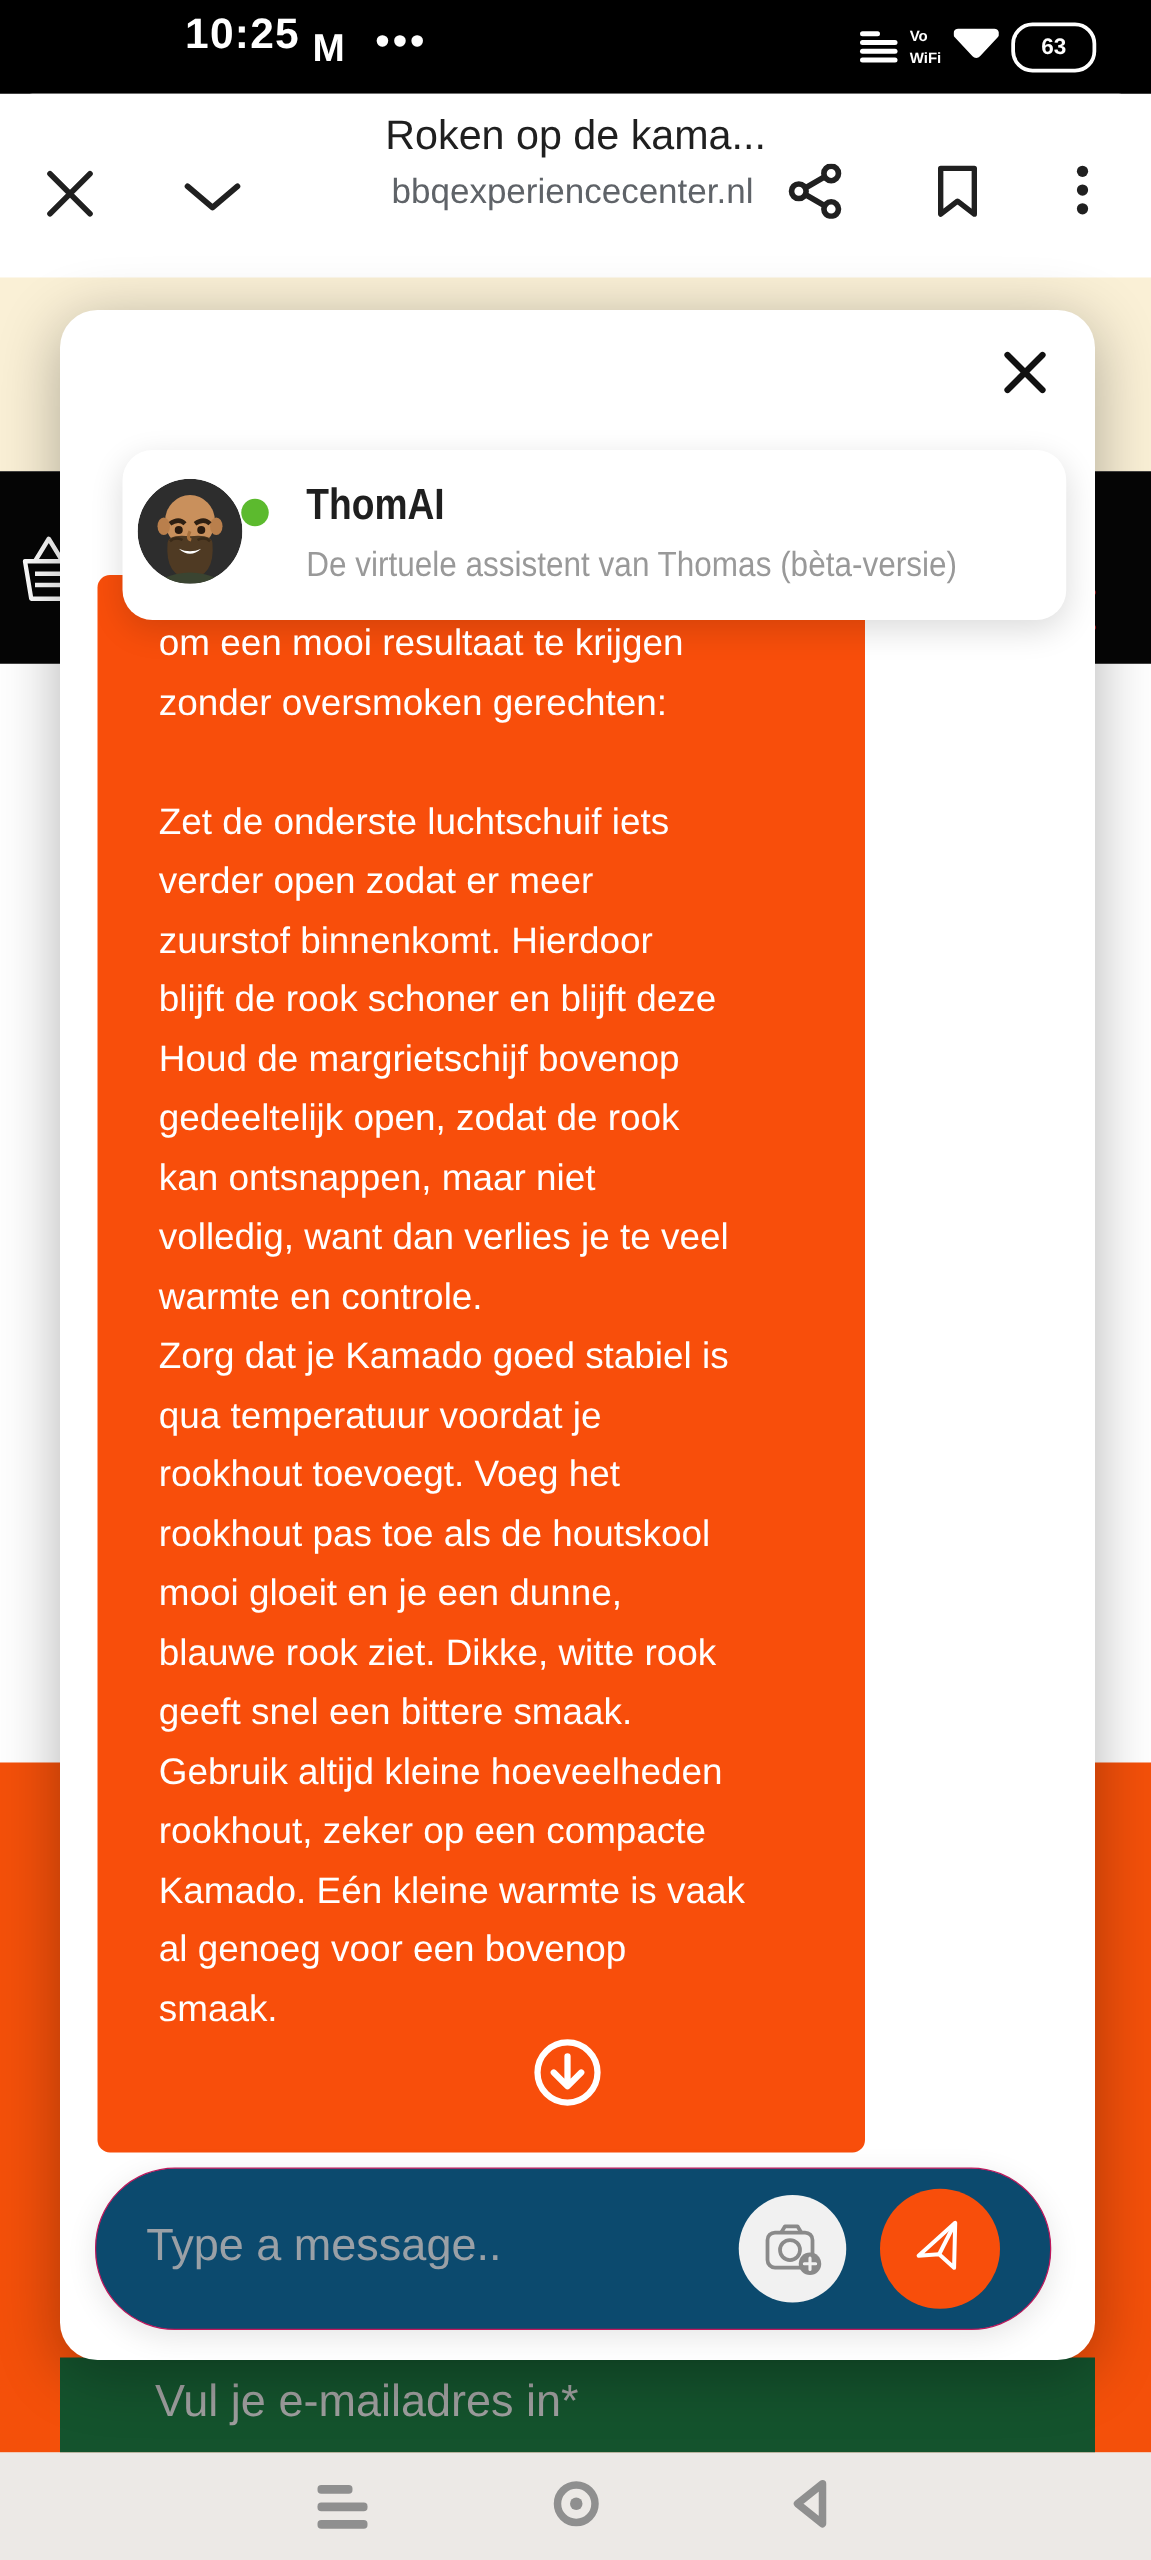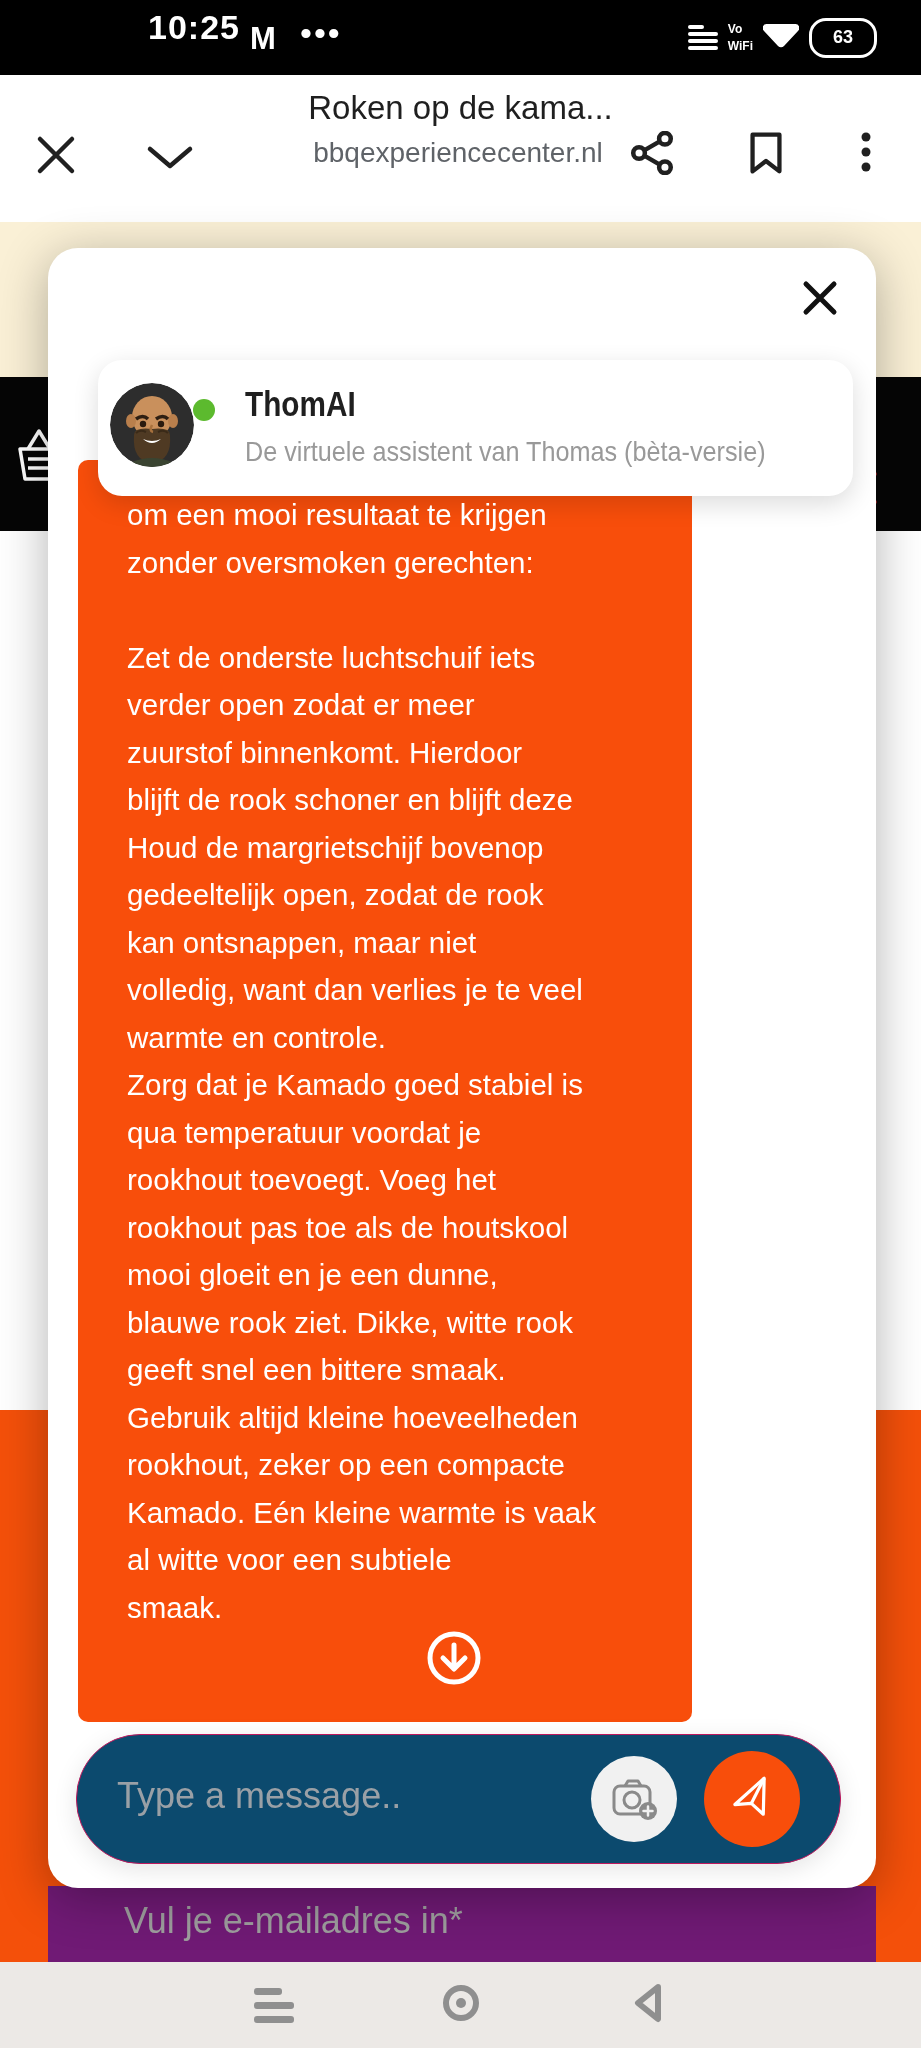--- a/index.html
+++ b/index.html
@@ -31,21 +31,21 @@
         color:#FAF0D6;font-size:26px;font-weight:700;display:flex;align-items:center;justify-content:center;}
   .redx{left:842px;top:248px;z-index:1;}
 
   
   .blackbar{left:0;top:377px;width:921px;height:154px;background:#060606;}
   .burger{position:absolute;left:874px;top:437px;display:flex;flex-direction:column;gap:10px;}
   .burger i{display:block;width:26px;height:5px;background:#fff;}
 
   
   .page-orange{left:0;top:1410px;width:921px;height:552px;background:#F4500A;}
-  .email-strip{left:48px;top:1886px;width:828px;height:76px;background:#701a75;}
+  .email-strip{left:48px;top:1886px;width:828px;height:76px;background:#14532d;}
   .email-text{left:76px;top:14px;font-size:36px;color:#9e9e9e;}
 
   
   .panel{left:48px;top:248px;width:828px;height:1640px;background:#fff;border-radius:30px;
          box-shadow:0 10px 50px rgba(0,0,0,.30);z-index:2;}
   .chat-close{left:752px;top:30px;}
 
   .bubble{left:30px;top:212px;width:614px;height:1262px;background:#F84E0B;border-radius:10px;}
   .msg-lines{position:absolute;left:49px;top:15px;z-index:1;margin-top:16px;}
   .msg-line{height:47.5px;line-height:47.5px;font-size:29.5px;color:#fff;white-space:nowrap;}
@@ -196,21 +196,21 @@
           <div class="msg-line">Zorg dat je Kamado goed stabiel is</div>
           <div class="msg-line">qua temperatuur voordat je</div>
           <div class="msg-line">rookhout toevoegt. Voeg het</div>
           <div class="msg-line">rookhout pas toe als de houtskool</div>
           <div class="msg-line">mooi gloeit en je een dunne,</div>
           <div class="msg-line">blauwe rook ziet. Dikke, witte rook</div>
           <div class="msg-line">geeft snel een bittere smaak.</div>
           <div class="msg-line">Gebruik altijd kleine hoeveelheden</div>
           <div class="msg-line">rookhout, zeker op een compacte</div>
           <div class="msg-line">Kamado. Eén kleine warmte is vaak</div>
-          <div class="msg-line">al witte voor een subtiele</div>
+          <div class="msg-line">al genoeg voor een bovenop</div>
           <div class="msg-line">smaak.</div>
         </div>
     </div>
 
     <div class="abs hdrcard">
       <div class="avatar">
         <svg width="84" height="84" viewBox="0 0 84 84">
           <circle cx="42" cy="42" r="42" fill="#2d2d2d"></circle>
           <ellipse cx="42" cy="34" rx="20" ry="21" fill="#C9905C"></ellipse>
           <ellipse cx="21" cy="38" rx="5" ry="7" fill="#B97F4C"></ellipse>

